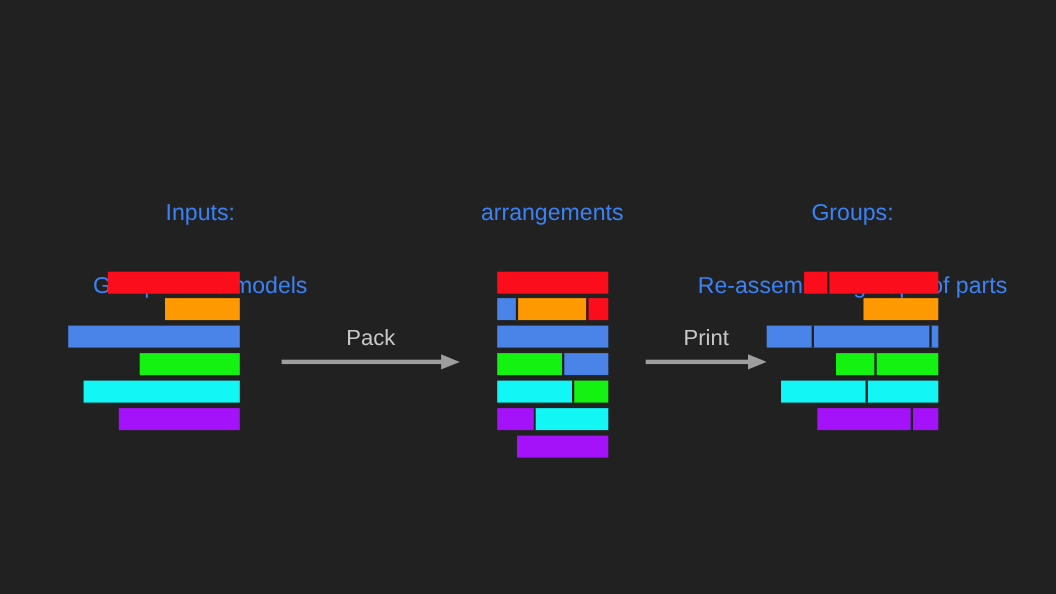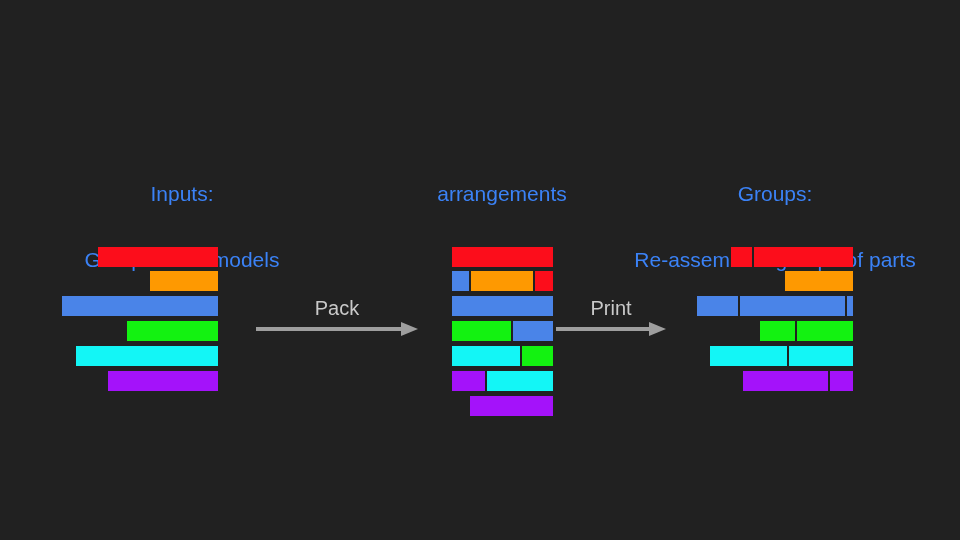--- a/index.html
+++ b/index.html
@@ -63,21 +63,21 @@
     top: 0;
     width: 0;
     height: 0;
     border-top: 7px solid transparent;
     border-bottom: 7px solid transparent;
     border-left: 17px solid #9e9e9e;
   }
   #arrow-pack  { left: 256px; top: 296px; width: 162px; }
   #arrow-pack  .arrow-shaft { width: 146px; }
   #arrow-pack  .arrow-head  { left: 145px; }
-  #arrow-print { left: 556px; top: 296px; width: 110px; }
+  #arrow-print { left: 587px; top: 296px; width: 110px; }
   #arrow-print .arrow-shaft { width: 94px; }
   #arrow-print .arrow-head  { left: 93px; }
 
   
   .bar {
     position: absolute;
     height: 20px;
     display: flex;
     flex-direction: row;
   }

